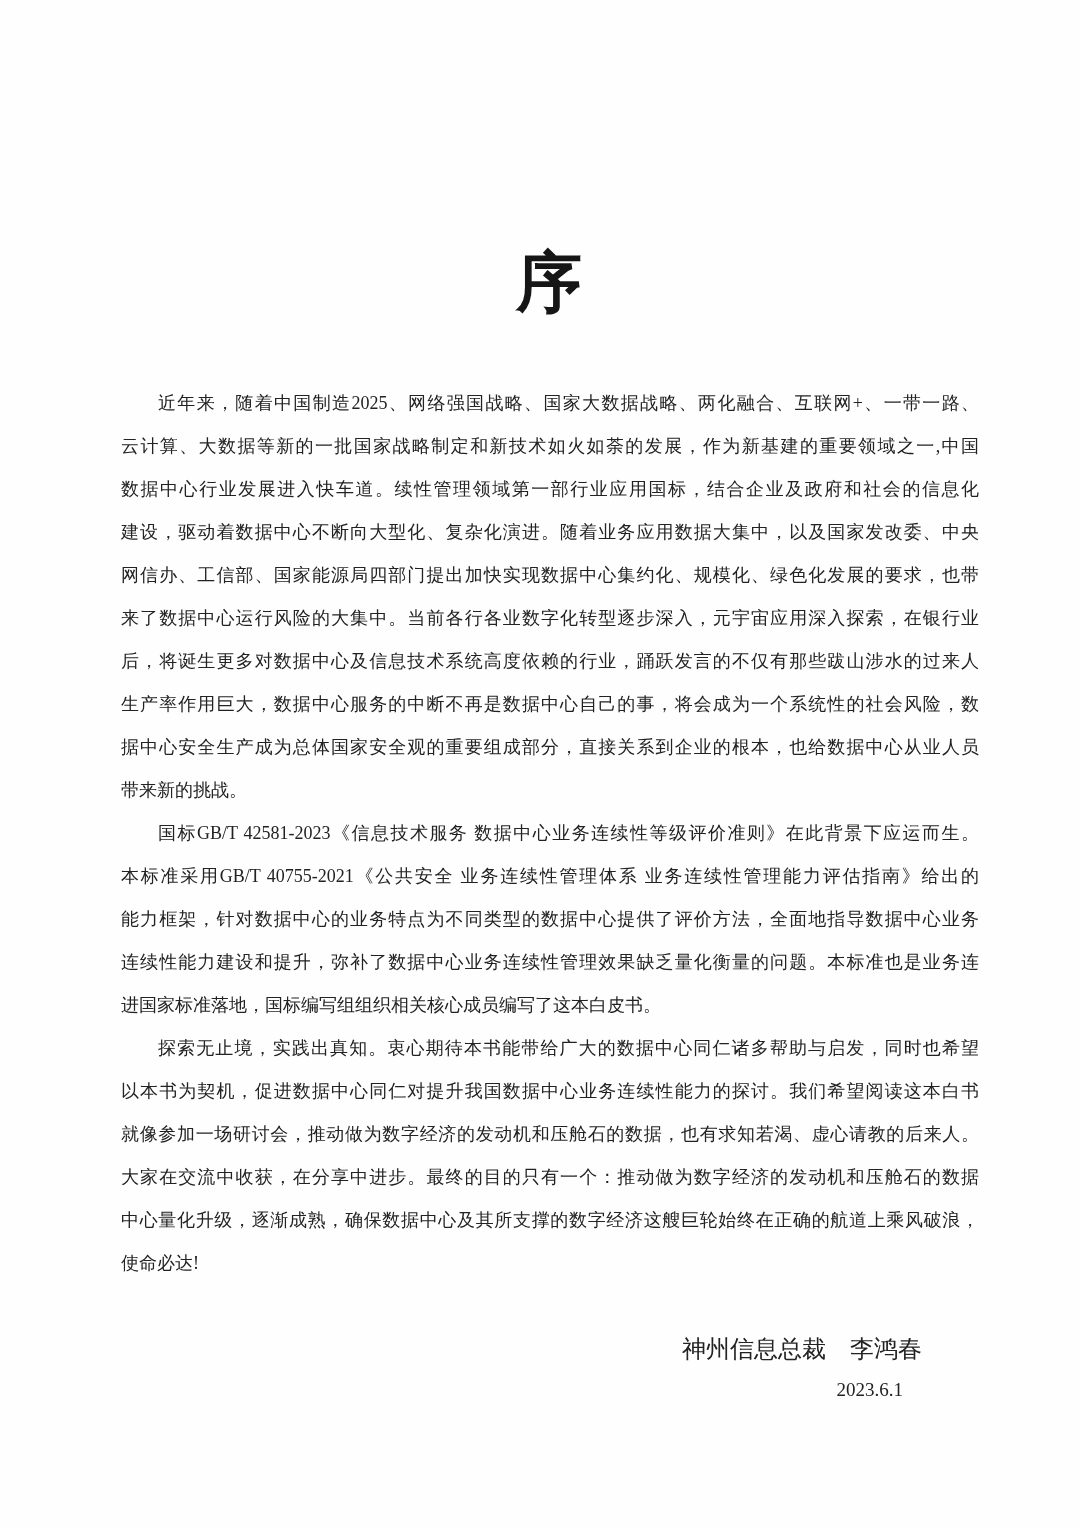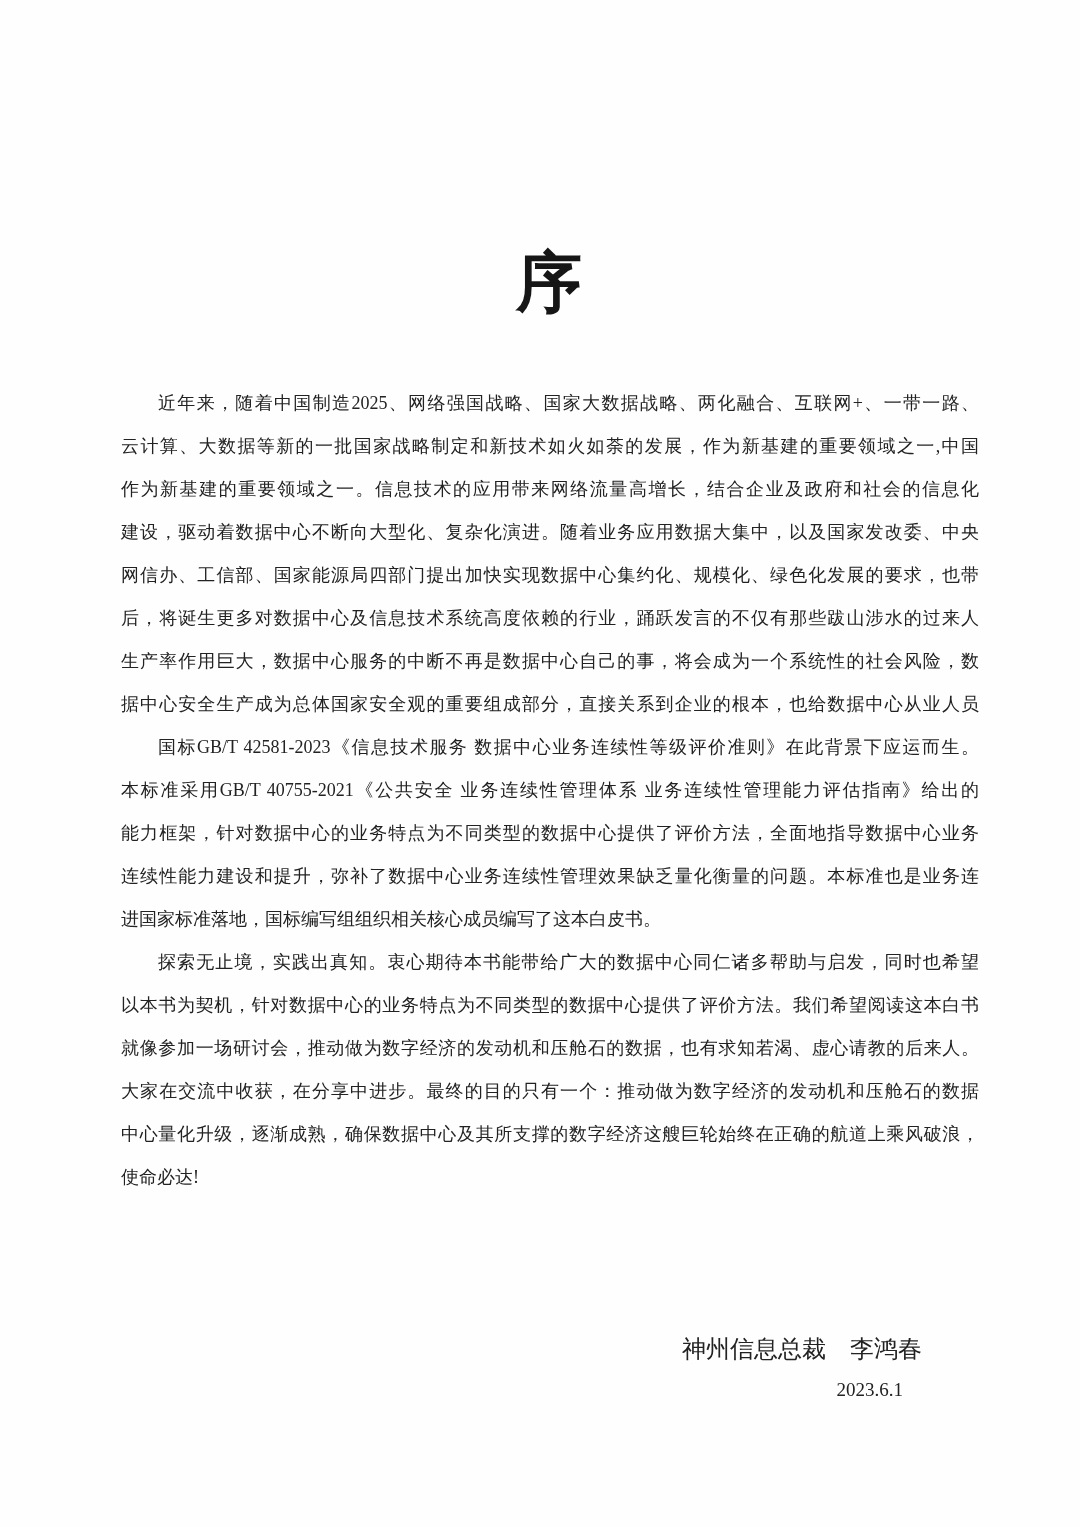--- a/index.html
+++ b/index.html
@@ -70,35 +70,37 @@
 <body>
 
 <div class="page">
 
   <h1 class="doc-title">序</h1>
 
   <div class="doc-body">
 
     <div class="line first">近年来，随着中国制造2025、网络强国战略、国家大数据战略、两化融合、互联网+、一带一路、</div>
     <div class="line">云计算、大数据等新的一批国家战略制定和新技术如火如荼的发展，作为新基建的重要领域之一,中国</div>
-    <div class="line">作为新基建的重要领域之一。信息技术的应用带来网络流量高增长，结合企业及政府和社会的信息化</div>
+    <div class="line">数据中心行业发展进入快车道。续性管理领域第一部行业应用国标，结合企业及政府和社会的信息化</div>
     <div class="line">建设，驱动着数据中心不断向大型化、复杂化演进。随着业务应用数据大集中，以及国家发改委、中央</div>
     <div class="line">网信办、工信部、国家能源局四部门提出加快实现数据中心集约化、规模化、绿色化发展的要求，也带</div>
+    <div class="line">来了数据中心运行风险的大集中。当前各行各业数字化转型逐步深入，元宇宙应用深入探索，在银行业</div>
     <div class="line">后，将诞生更多对数据中心及信息技术系统高度依赖的行业，踊跃发言的不仅有那些跋山涉水的过来人</div>
     <div class="line">生产率作用巨大，数据中心服务的中断不再是数据中心自己的事，将会成为一个系统性的社会风险，数</div>
     <div class="line">据中心安全生产成为总体国家安全观的重要组成部分，直接关系到企业的根本，也给数据中心从业人员</div>
+    <div class="line para-end">带来新的挑战。</div>
 
     <div class="line first">国标GB/T 42581-2023《信息技术服务 数据中心业务连续性等级评价准则》在此背景下应运而生。</div>
     <div class="line">本标准采用GB/T 40755-2021《公共安全 业务连续性管理体系 业务连续性管理能力评估指南》给出的</div>
     <div class="line">能力框架，针对数据中心的业务特点为不同类型的数据中心提供了评价方法，全面地指导数据中心业务</div>
     <div class="line">连续性能力建设和提升，弥补了数据中心业务连续性管理效果缺乏量化衡量的问题。本标准也是业务连</div>
     <div class="line para-end">进国家标准落地，国标编写组组织相关核心成员编写了这本白皮书。</div>
 
     <div class="line first">探索无止境，实践出真知。衷心期待本书能带给广大的数据中心同仁诸多帮助与启发，同时也希望</div>
-    <div class="line">以本书为契机，针对数据中心的业务特点为不同类型的数据中心提供了评价方法。我们希望阅读这本白书</div>
+    <div class="line">以本书为契机，促进数据中心同仁对提升我国数据中心业务连续性能力的探讨。我们希望阅读这本白书</div>
     <div class="line">就像参加一场研讨会，推动做为数字经济的发动机和压舱石的数据，也有求知若渴、虚心请教的后来人。</div>
     <div class="line">大家在交流中收获，在分享中进步。最终的目的只有一个：推动做为数字经济的发动机和压舱石的数据</div>
     <div class="line">中心量化升级，逐渐成熟，确保数据中心及其所支撑的数字经济这艘巨轮始终在正确的航道上乘风破浪，</div>
     <div class="line para-end">使命必达!</div>
   </div>
 
   <div class="signature">神州信息总裁　李鸿春</div>
   <div class="doc-date">2023.6.1</div>
 
 </div>

